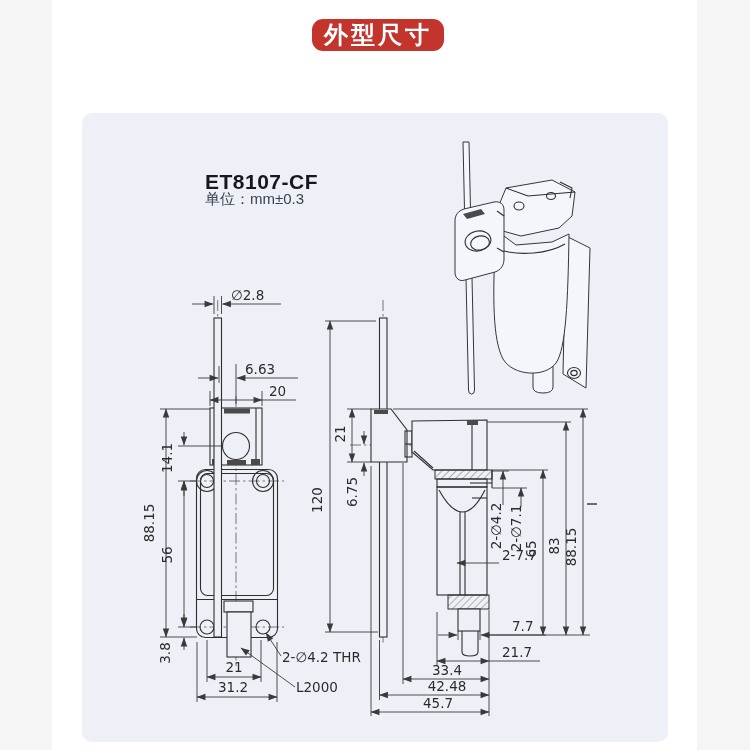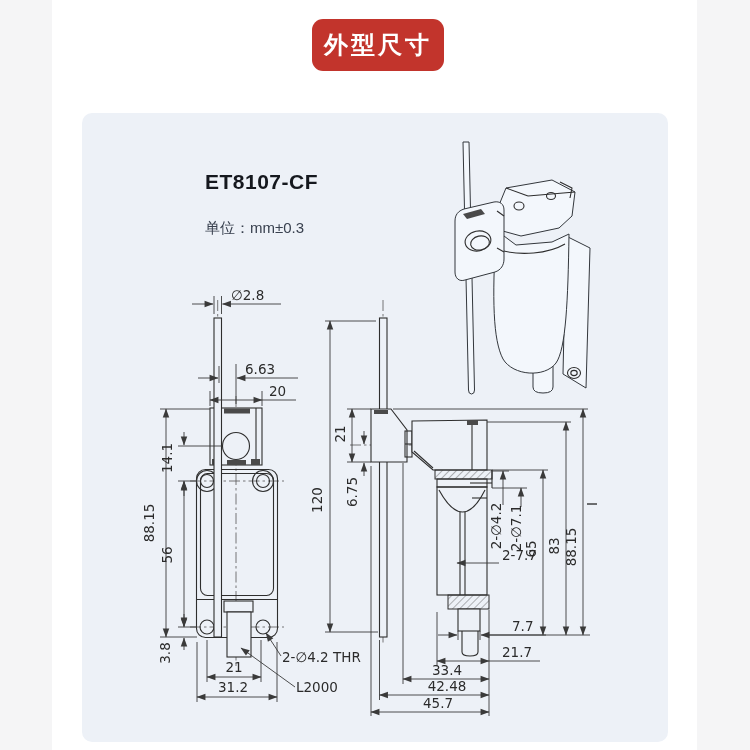--- a/index.html
+++ b/index.html
@@ -4,35 +4,35 @@
 <style>
   html,body{margin:0;padding:0;}
   body{
     width:750px;height:750px;position:relative;overflow:hidden;
     background:#ffffff;font-family:"Liberation Sans","DejaVu Sans",sans-serif;
   }
   .edge-strip{position:absolute;top:0;height:750px;background:#f5f5f6;}
   .edge-strip.left{left:0;width:52px;}
   .edge-strip.right{left:697px;width:53px;}
   .badge{
-    position:absolute;left:312px;top:19px;width:132px;height:52px;
+    position:absolute;left:312px;top:19px;width:132px;height:32px;
     background:#c2342c;border-radius:11px;color:#ffffff;
     font-size:24px;font-weight:bold;letter-spacing:3px;
     display:flex;align-items:center;justify-content:center;
   }
   .panel{
     position:absolute;left:82px;top:113px;width:586px;height:629px;
     background:#edf1f7;border-radius:10px;
   }
   .model-title{
     position:absolute;left:205px;top:170px;
     font-size:21px;font-weight:bold;color:#15181e;letter-spacing:.5px;text-align:center;
   }
   .unit-note{
-    position:absolute;left:205px;top:219px;
+    position:absolute;left:205px;top:190px;
     font-size:15px;color:#39414f;
   }
   svg.drawing{position:absolute;left:0;top:0;}
   .ol{stroke:#2e2e2e;stroke-width:1.1;fill:none;}
   .olf{stroke:#2e2e2e;stroke-width:1.1;fill:#edf1f7;}
   .olw{stroke:#33373c;stroke-width:1;fill:#f3f7fc;}
   .dk{fill:#4a4a4a;stroke:none;}
   .dim-l{stroke:#3a3a3a;stroke-width:0.9;fill:none;}
   .cl{stroke:#555;stroke-width:0.8;fill:none;stroke-dasharray:11 3 2.5 3;}
   .hatched{stroke:#2e2e2e;stroke-width:1;fill:url(#hatch);}

